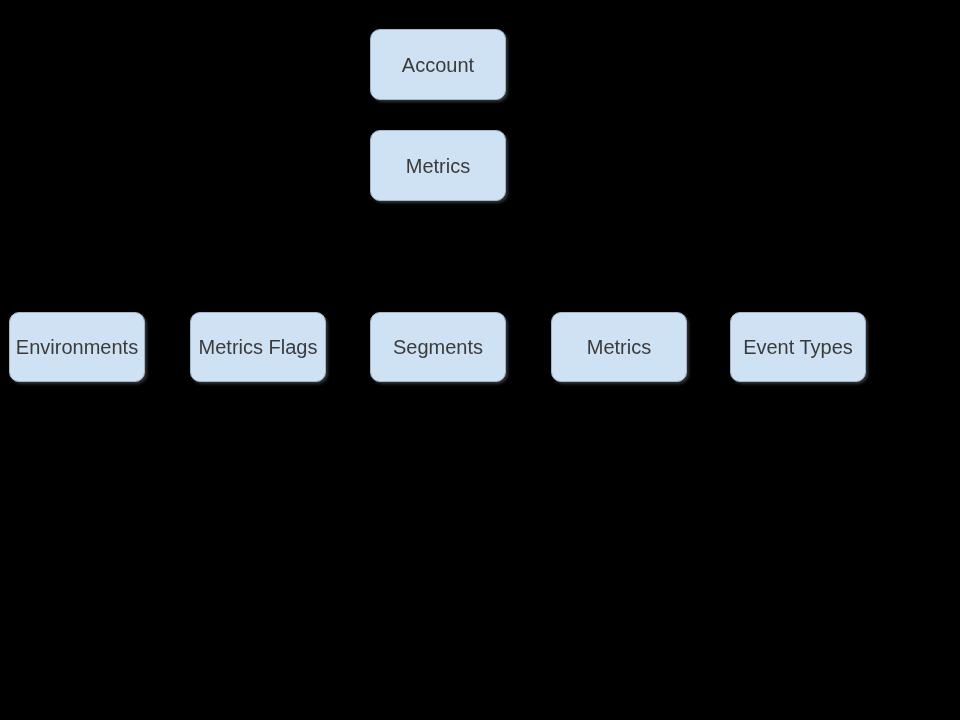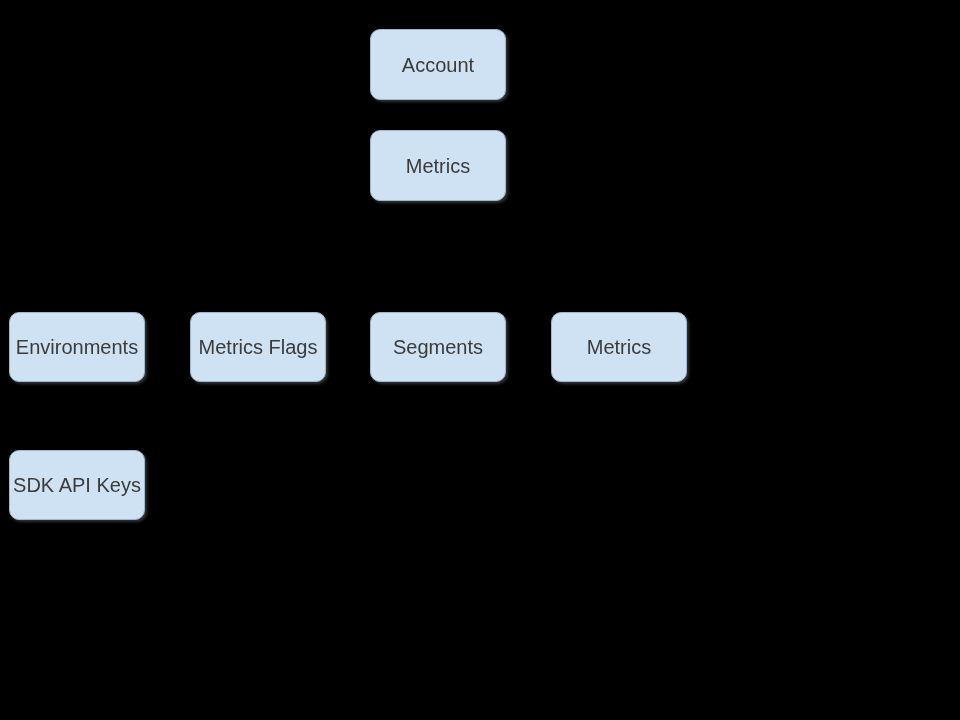--- a/index.html
+++ b/index.html
@@ -72,18 +72,18 @@
   </div>
 
   <div class="node n-segments">
     <span class="node-label">Segments</span>
   </div>
 
   <div class="node n-metrics">
     <span class="node-label">Metrics</span>
   </div>
 
+  <div class="node n-eventtypes">
+    <span class="node-label">Event Types</span>
+  </div>
 
-  <div class="node n-sdkapikeys">
-    <span class="node-label">SDK API Keys</span>
-  </div>
 
 </div>
 
 </body></html>

